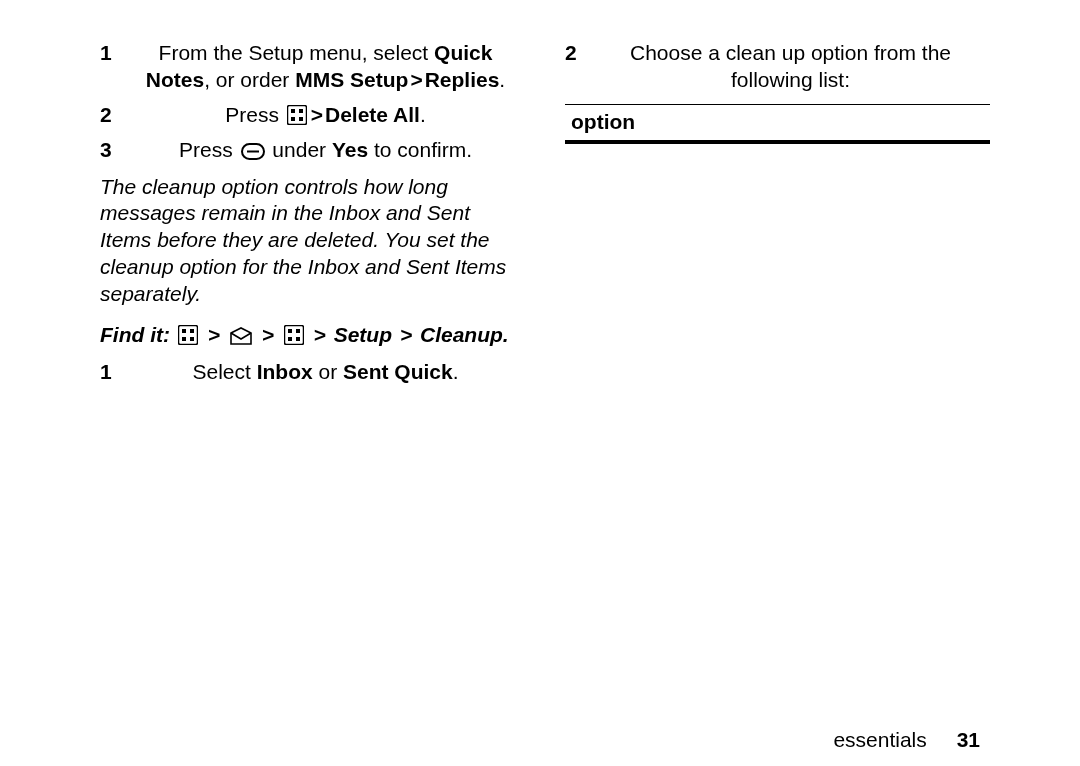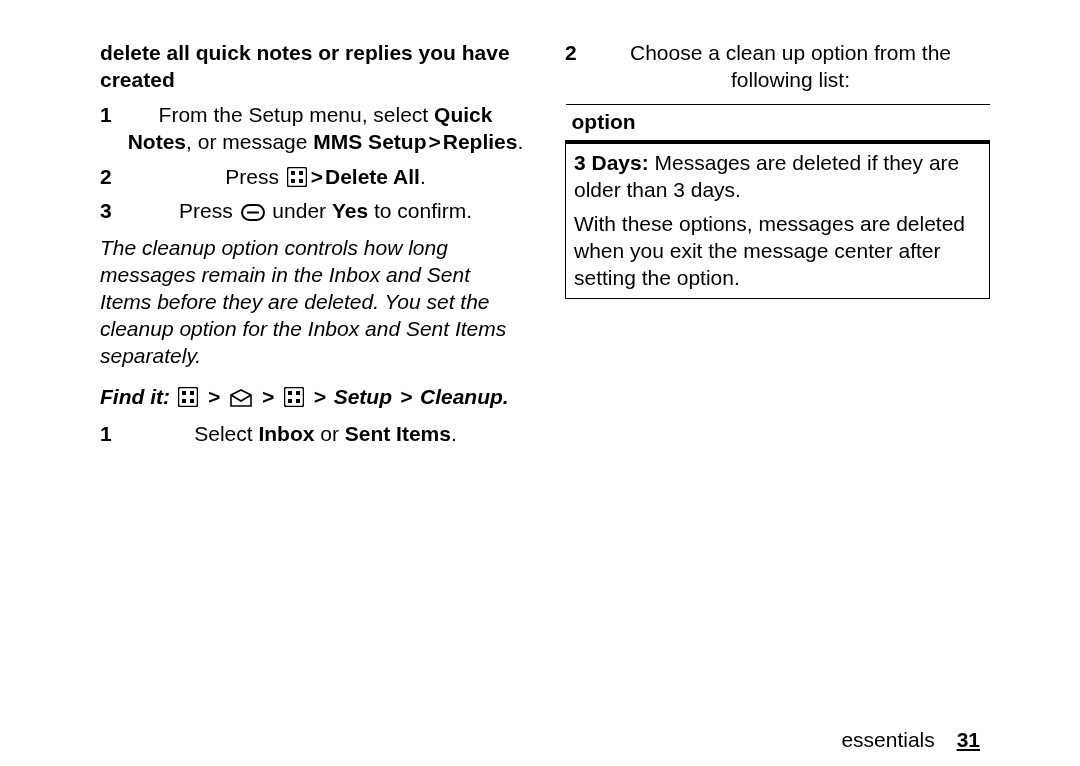--- a/index.html
+++ b/index.html
@@ -73,36 +73,35 @@
     line-height:1.28;
   }
   table.opt td:first-child{border-top:none;}
   table.opt tr:first-of-type td{border-top:1px solid #000;}
   .footer{
     position:absolute;
     bottom:14px;
     right:100px;
     font-size:21px;
   }
-  .footer .pg{font-weight:bold;margin-left:16px;text-decoration:underline;}
+  .footer .pg{font-weight:bold;margin-left:24px;}
   .nobreak{break-inside:avoid;}
   .gt{margin:0 2px;}
 </style>
 </head>
 <body>
 
 <div class="page">
 
-  <div class="sec-title">delete all quick notes or replies you have created</div>
 
   <ol class="steps">
     <li>
       <span class="num">1</span>
       <span class="body">
-        <span>From the Setup menu, select </span><span class="cond">Quick Notes</span><span>, or message </span><span class="cond">MMS Setup</span><span class="cond gt">&gt;</span><span class="cond">Replies</span><span>.</span>
+        <span>From the Setup menu, select </span><span class="cond">Quick Notes</span><span>, or order </span><span class="cond">MMS Setup</span><span class="cond gt">&gt;</span><span class="cond">Replies</span><span>.</span>
       </span>
     </li>
     <li>
       <span class="num">2</span>
       <span class="body">
         <span>Press </span><span class="icon"><svg width="20" height="20" viewBox="0 0 20 20">
               <rect x="0.5" y="0.5" width="19" height="19" rx="2" fill="none" stroke="#000" stroke-width="1.5"></rect>
               <rect x="4" y="4" width="4" height="4" fill="#000"></rect>
               <rect x="12" y="4" width="4" height="4" fill="#000"></rect>
               <rect x="4" y="12" width="4" height="4" fill="#000"></rect>
@@ -149,46 +148,40 @@
     <span class="cond gt">&gt;</span>
     <span class="cond">Setup</span>
     <span class="cond gt">&gt;</span>
     <span class="cond">Cleanup</span><span class="cond">.</span>
   </p>
 
   <ol class="steps">
     <li>
       <span class="num">1</span>
       <span class="body">
-        <span>Select </span><span class="cond">Inbox</span><span> or </span><span class="cond">Sent Items</span><span>.</span>
+        <span>Select </span><span class="cond">Inbox</span><span> or </span><span class="cond">Sent Quick</span><span>.</span>
       </span>
     </li>
   </ol>
 
   <div style="break-before:column;"></div>
 
   <ol class="steps" start="2">
     <li>
       <span class="num">2</span>
       <span class="body">Choose a clean up option from the following list:</span>
     </li>
   </ol>
 
   <div class="nobreak">
   <table class="opt">
     <tbody>
           <tr>
             <th>option</th>
           </tr>
-    <tr>
-            <td>
-      <div><span class="cond">3 Days:</span><span> Messages are deleted if they are older than 3 days.</span></div>
-      <div style="margin-top:8px">With these options, messages are deleted when you exit the message center after setting the option.</div>
-    </td>
-          </tr>
   </tbody>
       </table>
   </div>
 
 </div>
 
 <div class="footer">
   <span>essentials</span>
   <span class="pg">31</span>
 </div>

